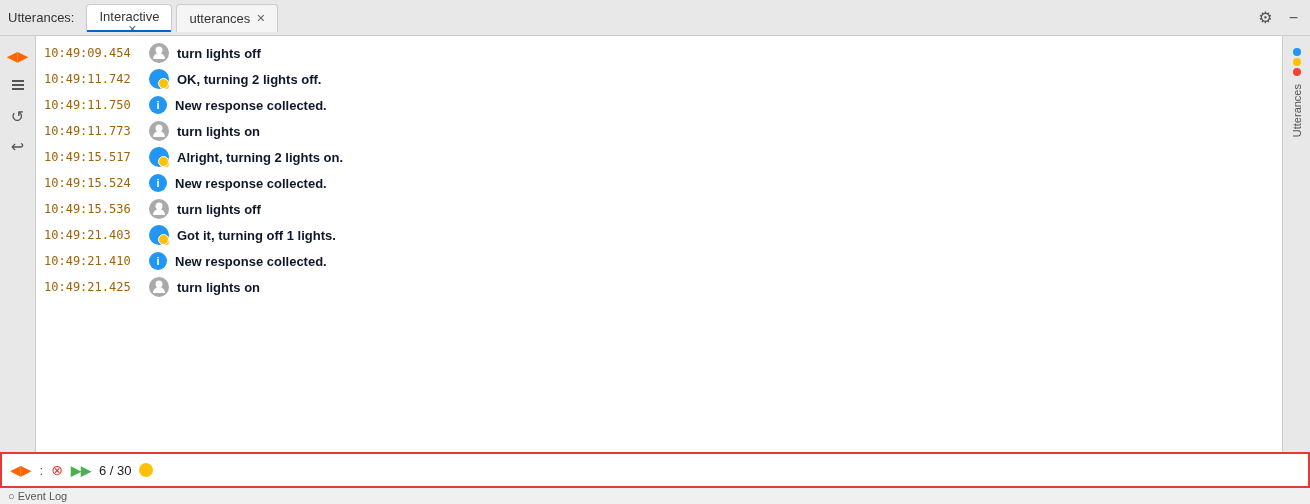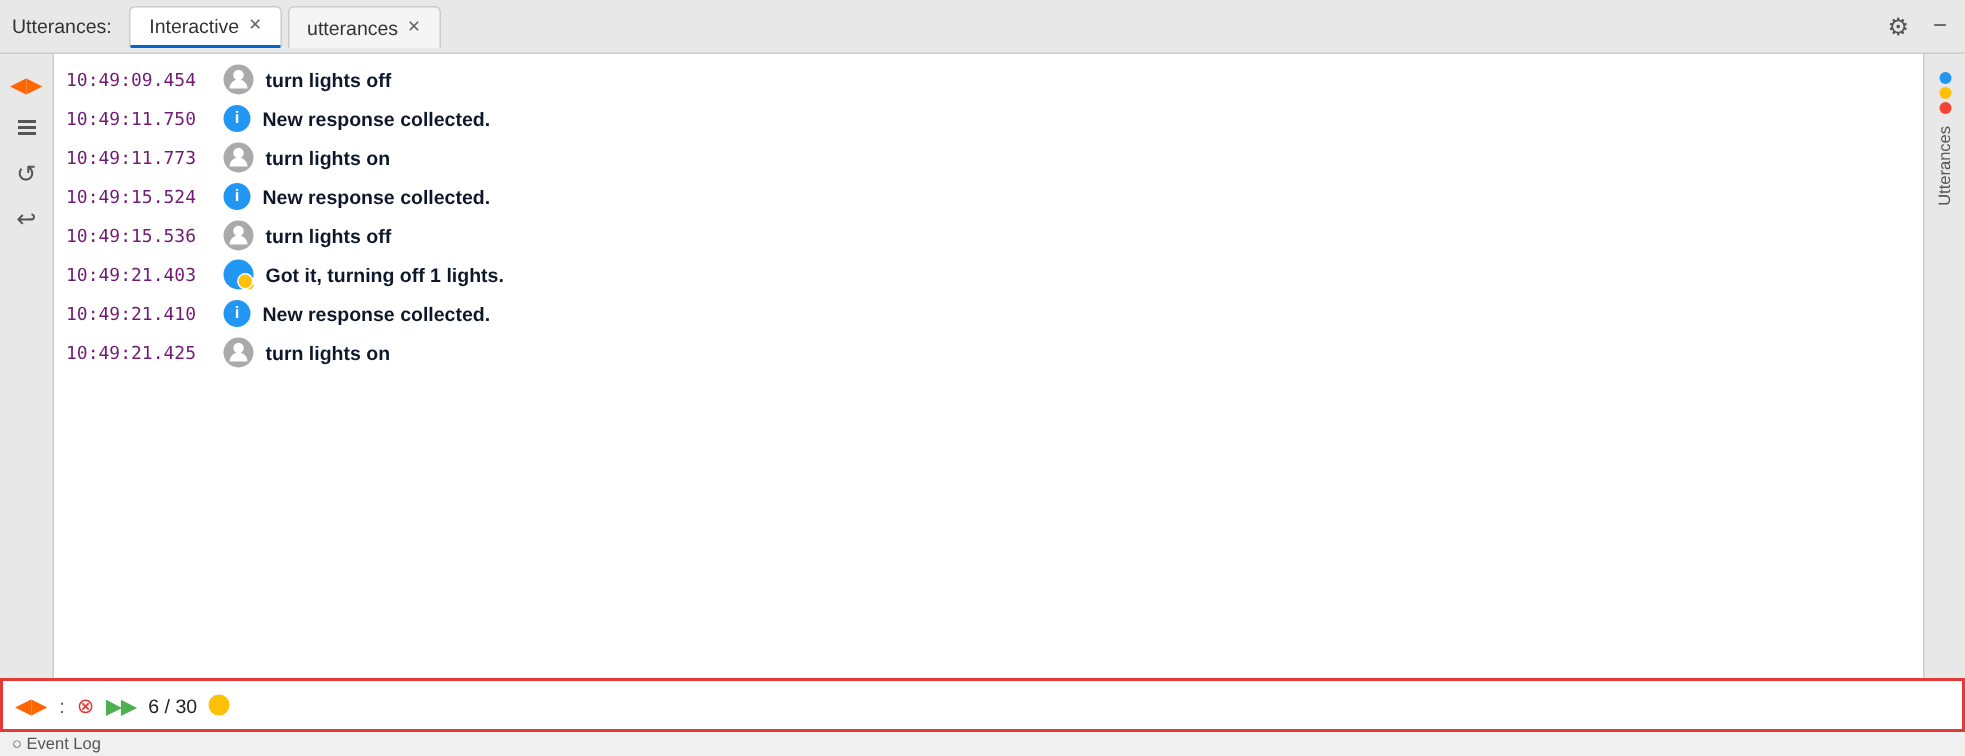--- a/index.html
+++ b/index.html
@@ -42,20 +42,21 @@
       cursor: pointer;
       font-size: 13px;
       color: #333;
       position: relative;
       height: 28px;
     }
     .tab.active {
       background: #fff;
       border-bottom: 1px solid #fff;
       z-index: 1;
+      flex-direction: column;
     }
     .tab .close-btn {
       margin-left: 6px;
       font-size: 11px;
       color: #666;
       cursor: pointer;
       line-height: 1;
     }
     .tab.active .tab-underline {
       position: absolute;
@@ -120,21 +121,21 @@
     .utterance-row {
       display: flex;
       align-items: center;
       padding: 3px 8px;
       min-height: 26px;
       cursor: default;
     }
     .timestamp {
       font-family: monospace;
       font-size: 12px;
-      color: #701a75;
+      color: #a16207;
       min-width: 105px;
       flex-shrink: 0;
     }
     .avatar {
       width: 20px;
       height: 20px;
       border-radius: 50%;
       flex-shrink: 0;
       margin-right: 2px;
       display: flex;
@@ -299,33 +300,47 @@
         <span class="timestamp">10:49:09.454</span>
         <div class="avatar gray">
           <svg width="16" height="16" viewBox="0 0 16 16">
             <circle cx="8" cy="5" r="3.5" fill="#fff"></circle>
             <path d="M2 14c0-3.3 2.7-6 6-6s6 2.7 6 6" fill="#fff"></path>
           </svg>
         </div>
         <span class="utterance-text">turn lights off</span>
       </div>
       <div class="utterance-row">
+        <span class="timestamp">10:49:11.742</span>
+        <div class="avatar blue-yellow" style="background: rgb(33, 150, 243); width: 20px; height: 20px; border-radius: 50%; position: relative; display: inline-flex; flex-shrink: 0; margin-right: 2px;">
+          <div style="position: absolute; bottom: -1px; right: -1px; width: 8px; height: 8px; background: rgb(255, 193, 7); border-radius: 50%; border: 1px solid rgb(255, 255, 255);"></div>
+        </div>
+        <span class="utterance-text">OK, turning 2 lights off.</span>
+      </div>
+      <div class="utterance-row">
         <span class="timestamp">10:49:11.750</span>
         <div class="avatar info" style="background: rgb(33, 150, 243); color: white; font-size: 11px; font-weight: bold; width: 18px; height: 18px; border-radius: 50%; display: flex; align-items: center; justify-content: center; flex-shrink: 0;">i</div>
         <span class="utterance-text">New response collected.</span>
       </div>
       <div class="utterance-row">
         <span class="timestamp">10:49:11.773</span>
         <div class="avatar gray">
           <svg width="16" height="16" viewBox="0 0 16 16">
             <circle cx="8" cy="5" r="3.5" fill="#fff"></circle>
             <path d="M2 14c0-3.3 2.7-6 6-6s6 2.7 6 6" fill="#fff"></path>
           </svg>
         </div>
         <span class="utterance-text">turn lights on</span>
+      </div>
+      <div class="utterance-row">
+        <span class="timestamp">10:49:15.517</span>
+        <div class="avatar blue-yellow" style="background: rgb(33, 150, 243); width: 20px; height: 20px; border-radius: 50%; position: relative; display: inline-flex; flex-shrink: 0; margin-right: 2px;">
+          <div style="position: absolute; bottom: -1px; right: -1px; width: 8px; height: 8px; background: rgb(255, 193, 7); border-radius: 50%; border: 1px solid rgb(255, 255, 255);"></div>
+        </div>
+        <span class="utterance-text">Alright, turning 2 lights on.</span>
       </div>
       <div class="utterance-row">
         <span class="timestamp">10:49:15.524</span>
         <div class="avatar info" style="background: rgb(33, 150, 243); color: white; font-size: 11px; font-weight: bold; width: 18px; height: 18px; border-radius: 50%; display: flex; align-items: center; justify-content: center; flex-shrink: 0;">i</div>
         <span class="utterance-text">New response collected.</span>
       </div>
       <div class="utterance-row">
         <span class="timestamp">10:49:15.536</span>
         <div class="avatar gray">
           <svg width="16" height="16" viewBox="0 0 16 16">

